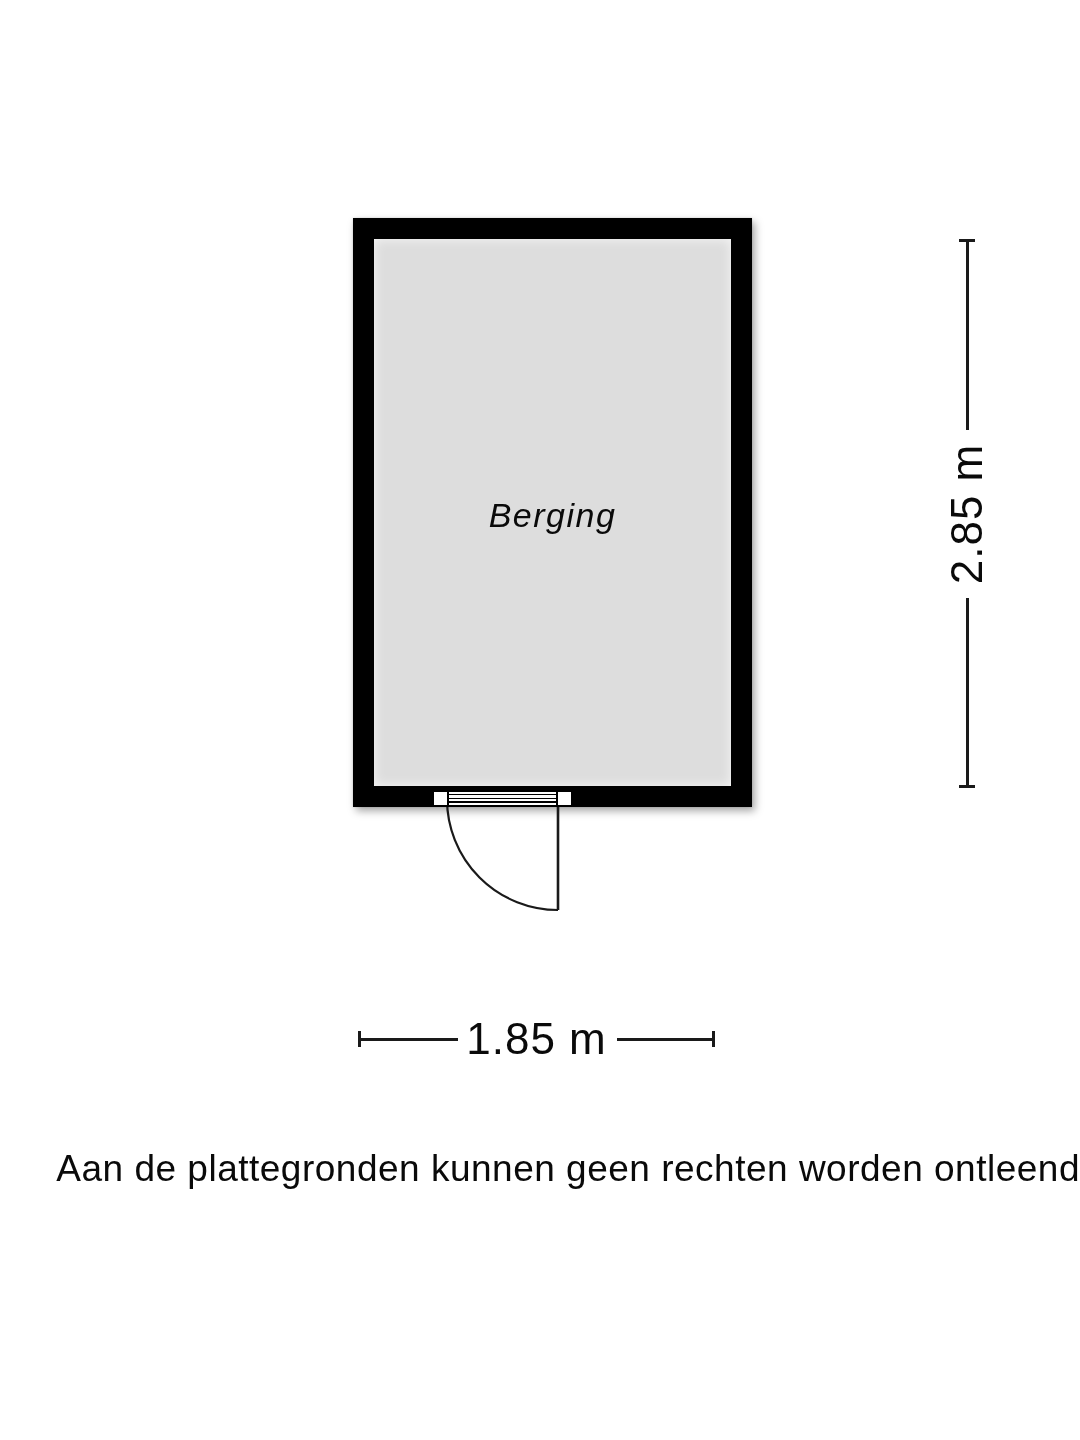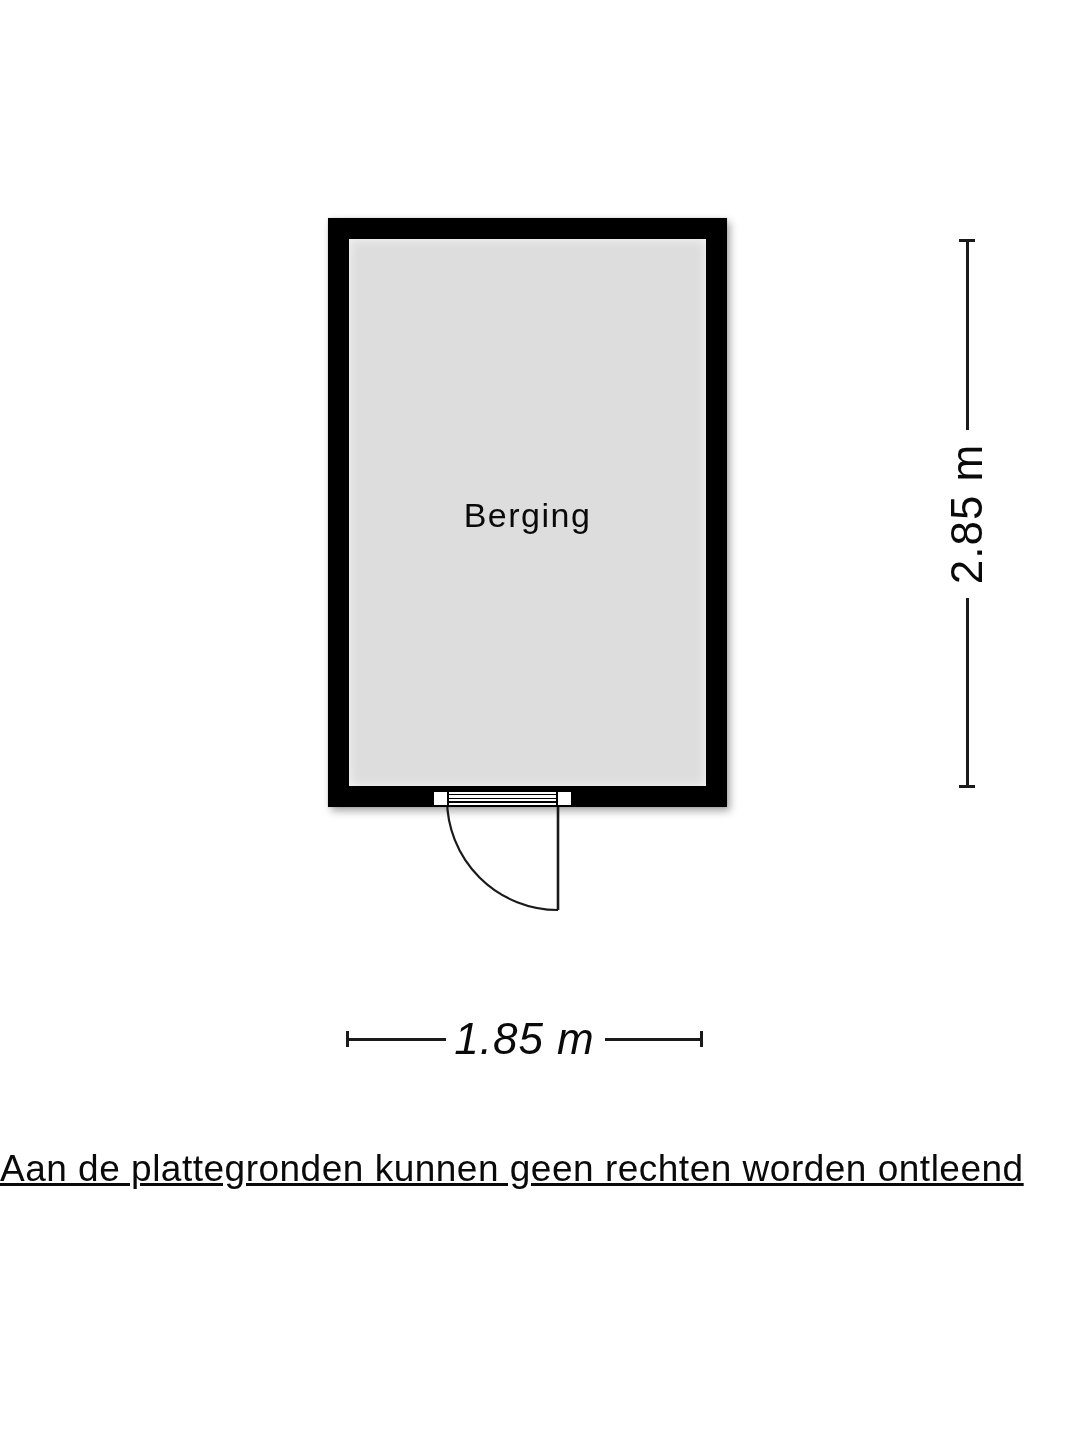--- a/index.html
+++ b/index.html
@@ -9,25 +9,26 @@
     font-family:"Liberation Sans", sans-serif;
     position:relative;
     overflow:hidden;
     color:#000;
   }
   .canvas{position:absolute;inset:0;}
 
   
   .room{
     position:absolute;
-    left:328px;top:218px;
+    left:353px;top:218px;
     width:357px;height:547px;
     border:21px solid #000;
     background:#dddddd;
     box-shadow:3px 4px 8px rgba(0,0,0,0.35), 0 0 2px rgba(0,0,0,0.15);
+    font-style:italic;
   }
   .room-inner-glow{
     position:absolute;inset:0;
     box-shadow:inset 0 0 12px rgba(255,255,255,0.75);
   }
   .room-label{
     position:absolute;left:0;top:248px;width:100%;
     text-align:center;
     font-size:34px;line-height:57px;
     letter-spacing:1.5px;
@@ -65,44 +66,43 @@
   .vdim{position:absolute;left:959px;top:239px;width:16px;height:549px;}
   .vdim .cap-top{left:0;top:0;width:16px;height:3px;}
   .vdim .cap-bottom{left:0;bottom:0;width:16px;height:3px;}
   .vdim .seg-top{left:7px;top:3px;width:3px;height:188px;}
   .vdim .seg-bottom{left:7px;top:359px;width:3px;height:187px;}
   .vdim .dim-label{
     position:absolute;left:50%;top:50%;
     transform:translate(-50%,-50%) rotate(-90deg);
     white-space:nowrap;
   }
-  .hdim{position:absolute;left:346px;top:1031px;width:357px;height:16px;font-style:italic;}
+  .hdim{position:absolute;left:358px;top:1031px;width:357px;height:16px;}
   .hdim .cap-left{left:0;top:0;width:3px;height:16px;}
   .hdim .cap-right{right:0;top:0;width:3px;height:16px;}
   .hdim .seg-left{left:3px;top:7px;width:97px;height:3px;}
   .hdim .seg-right{right:3px;top:7px;width:95px;height:3px;}
   .hdim .dim-label{
     position:absolute;left:50%;top:50%;
     transform:translate(-50%,-50%);
     white-space:nowrap;
   }
   .dim-label{
     font-size:44px;
     letter-spacing:1px;
     color:#0a0a0a;
   }
 
   
   .disclaimer{
     position:absolute;left:0;top:1146px;width:100%;
-    text-align:left;
+    text-align:right;
     font-size:37px;line-height:45px;
     letter-spacing:0.5px;
     color:#0a0a0a;
-    text-decoration:underline;
   }
 </style>
 </head>
 <body>
 
 <div class="canvas">
 
   <div class="room">
     <div class="room-inner-glow"></div>
     <div class="room-label">

